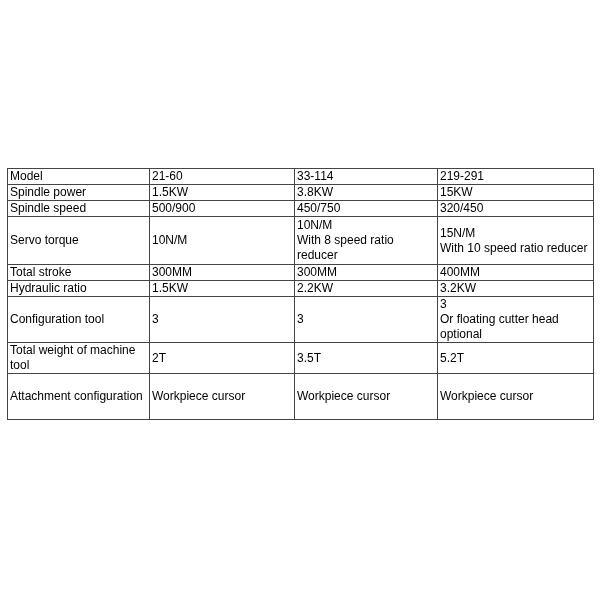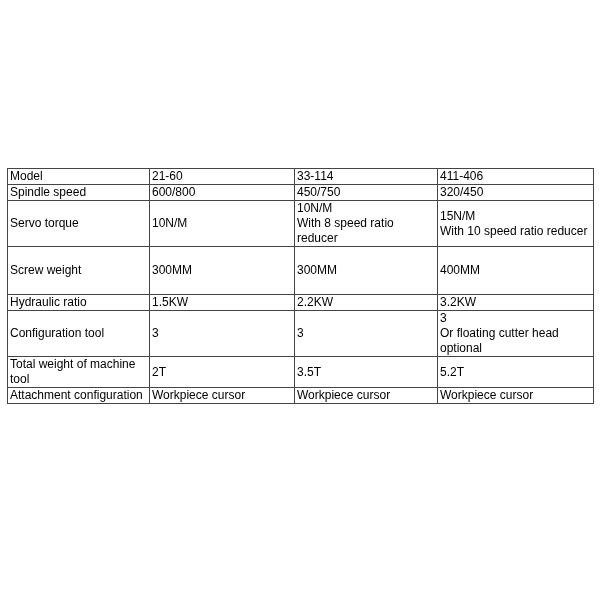--- a/index.html
+++ b/index.html
@@ -48,38 +48,44 @@
       <col style="width:142px">
       <col style="width:145px">
       <col style="width:143px">
       <col style="width:156px">
     </colgroup>
     <tbody>
         <tr>
           <td>Model</td>
           <td>21-60</td>
           <td>33-114</td>
-          <td>411-406</td>
+          <td>219-291</td>
+        </tr>
+        <tr>
+          <td>Spindle power</td>
+          <td>1.5KW</td>
+          <td>3.8KW</td>
+          <td>15KW</td>
         </tr>
         <tr>
           <td>Spindle speed</td>
-          <td>600/800</td>
+          <td>500/900</td>
           <td>450/750</td>
           <td>320/450</td>
         </tr>
         <tr>
           <td>Servo torque</td>
           <td>10N/M</td>
           <td>10N/M
 With 8 speed ratio reducer</td>
           <td>15N/M
 With 10 speed ratio reducer</td>
         </tr>
         <tr>
-          <td>Screw weight</td>
+          <td>Total stroke</td>
           <td>300MM</td>
           <td>300MM</td>
           <td>400MM</td>
         </tr>
         <tr>
           <td>Hydraulic ratio</td>
           <td>1.5KW</td>
           <td>2.2KW</td>
           <td>3.2KW</td>
         </tr>

